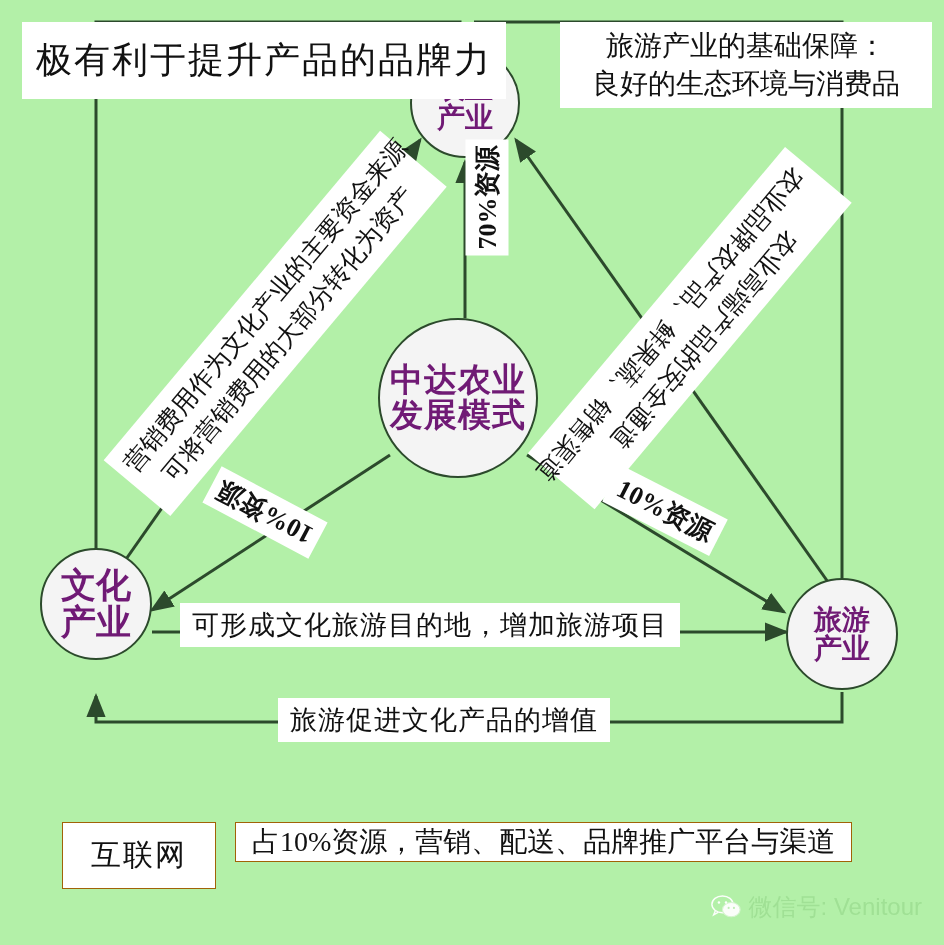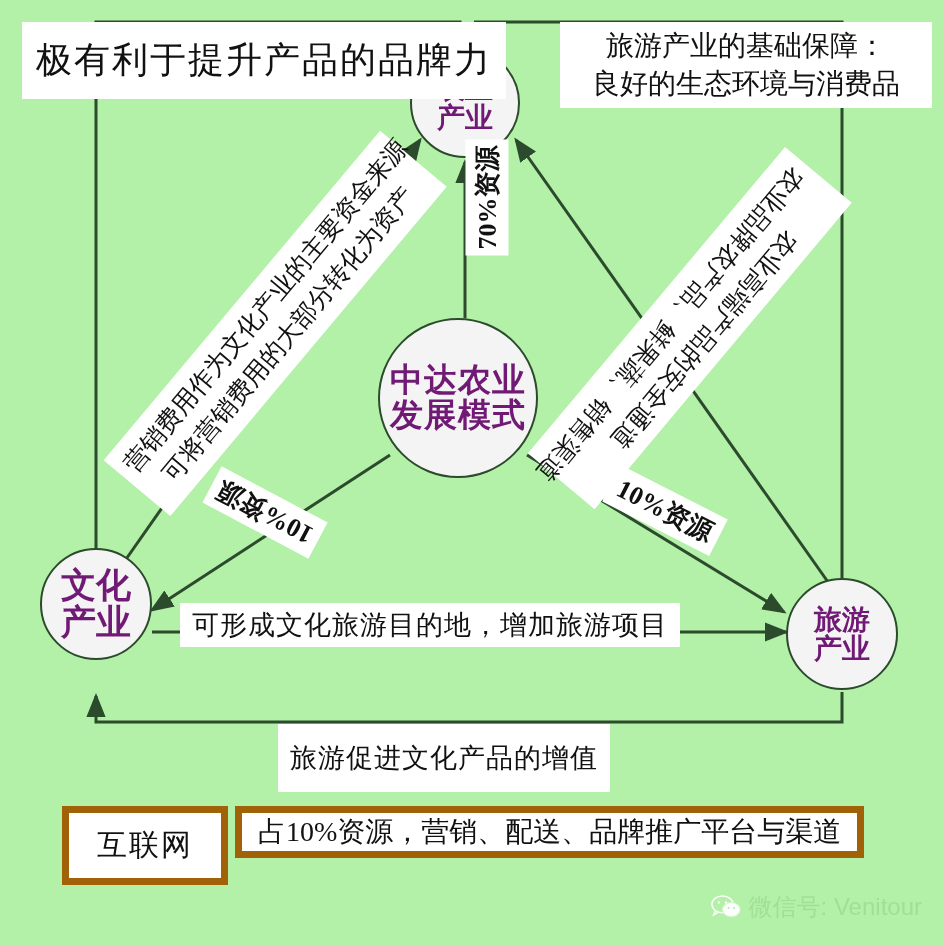--- a/index.html
+++ b/index.html
@@ -69,21 +69,22 @@
   .plate {
     position: absolute;
     background: #ffffff;
     color: #111;
     white-space: nowrap;
     box-sizing: border-box;
     font-family: "Liberation Serif", "DejaVu Serif", serif;
   }
 
   .plate-box {
-    border: 7px solid #a16207;
+    border: 1px solid #a16207;
+    margin-top: 16px;
   }
 
   #lbl-brand {
     left: 22px; top: 22px;
     padding: 14px 14px;
     font-size: 36px;
     letter-spacing: 2px;
   }
 
   #lbl-guarantee {
@@ -148,24 +149,23 @@
 
   #lbl-dest {
     left: 180px; top: 603px;
     padding: 4px 12px;
     font-size: 27px;
     letter-spacing: 1px;
   }
 
   #lbl-value {
     left: 278px; top: 698px;
-    padding: 16px 12px;
+    padding: 4px 12px;
     font-size: 27px;
     letter-spacing: 1px;
-    margin-top: 26px;
   }
 
   #lbl-internet {
     left: 62px; top: 806px;
     padding: 12px 28px;
     font-size: 30px;
     letter-spacing: 2px;
   }
 
   #lbl-internet-desc {

